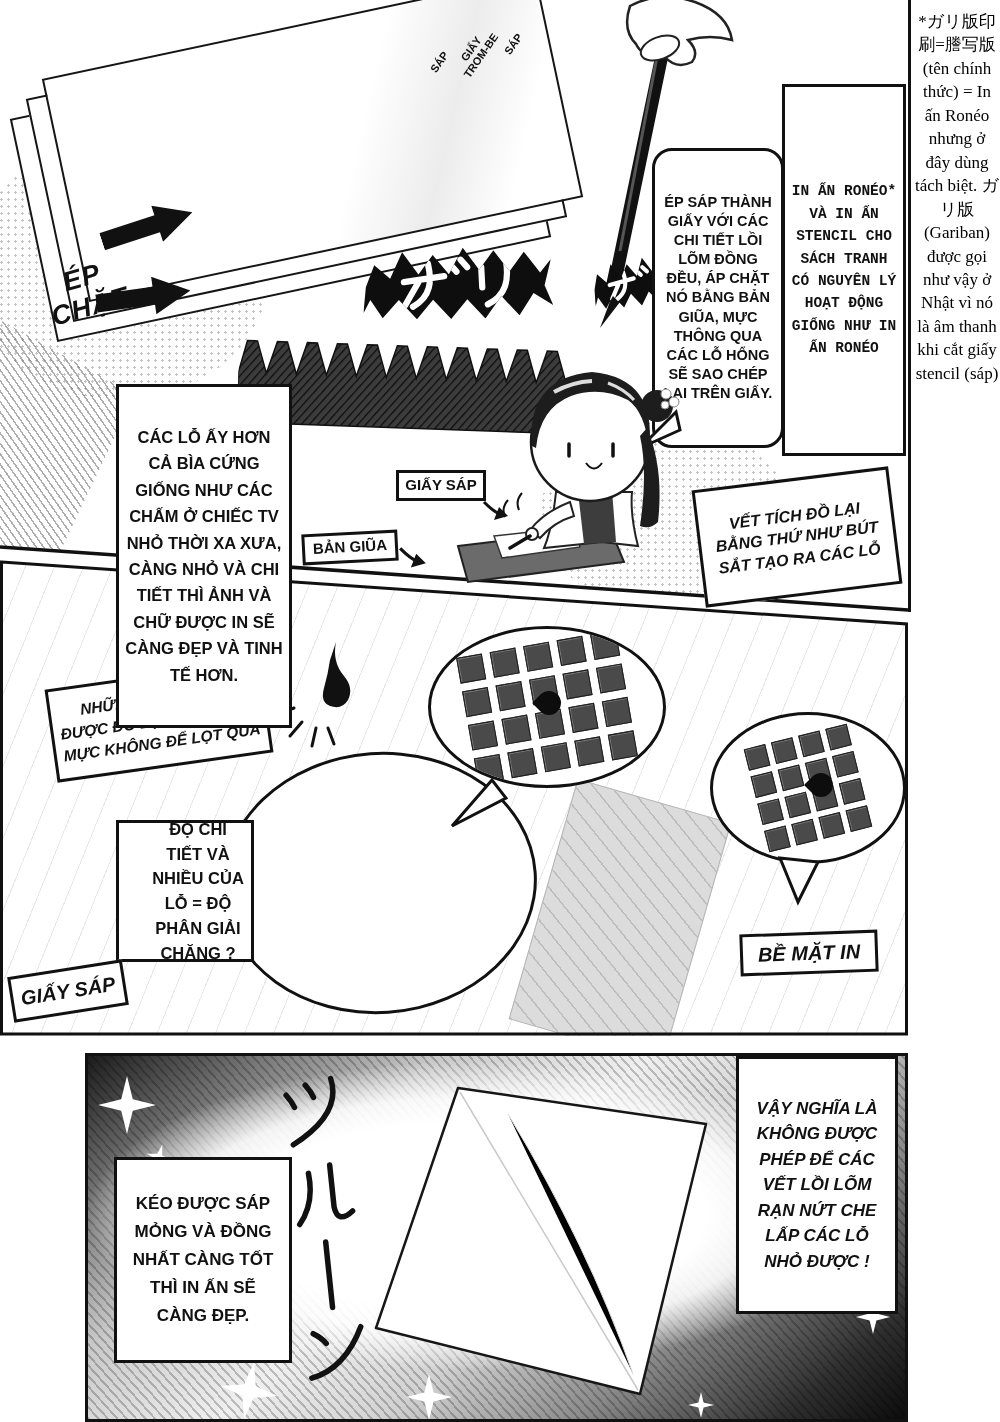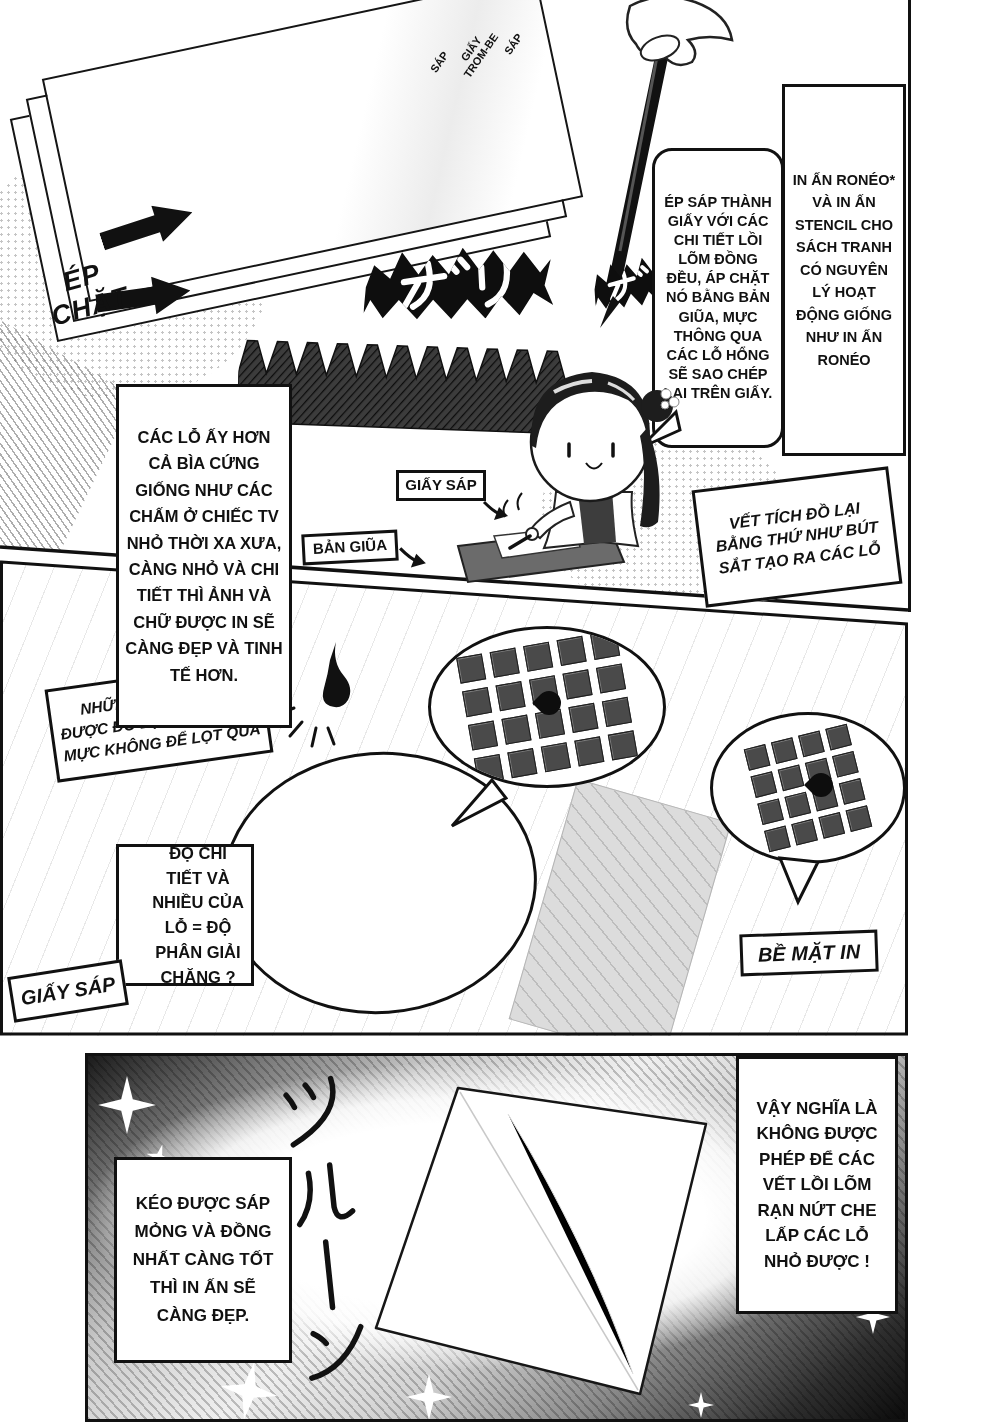--- a/index.html
+++ b/index.html
@@ -46,21 +46,21 @@
   .paper-label { font-size:11px; font-weight:bold; transform:rotate(-55deg);
     white-space:nowrap; color:#111; }
   .paper-label.wrap { white-space:normal; width:52px; text-align:center; line-height:1.1; }
   .ep-chat { width:116px; transform:rotate(-16deg); font-size:27px; font-weight:900;
     font-style:italic; text-align:center; line-height:1.12; letter-spacing:1px; }
   .chunky-arrow { width:95px; height:44px; background:#111;
     clip-path:polygon(0 12px,58px 12px,58px 2px,95px 21px,58px 40px,58px 30px,0 30px); }
   .burst { background:#0e0e0e; display:flex; align-items:center; justify-content:center;
     clip-path:polygon(2% 48%,7% 18%,15% 38%,22% 2%,30% 34%,38% 8%,46% 36%,54% 0%,62% 32%,70% 6%,78% 36%,86% 10%,94% 40%,100% 22%,96% 58%,100% 86%,90% 68%,82% 98%,73% 70%,64% 100%,55% 72%,46% 98%,37% 70%,28% 96%,19% 68%,10% 92%,4% 66%,0 84%); }
   .bubble-press { border-radius:20px; font-size:14.5px; line-height:1.32; padding:10px 5px; }
-  .note-roneo { font-size:14.5px; line-height:1.55; padding:12px 4px; }
+  .note-roneo { font-size:14.5px; line-height:1.55; padding:12px 4px;font-family:Liberation Mono, monospace; }
   .box-dots { font-size:16.5px; line-height:1.6; padding:14px 6px; }
   .small-label { font-size:15px; font-weight:800; padding:4px; }
 
   
   .gray-surface { background:#dcdcdc;
     background-image:repeating-linear-gradient(35deg, rgba(0,0,0,0.14) 0 1.5px, transparent 1.5px 14px);
     border:1px solid #b5b5b5; transform:rotate(16deg); }
   .blob { border-radius:50%; border:3px solid #111; background:#fff; transform:rotate(-4deg); }
   .holes-bubble { border-radius:50%; border:3.5px solid #111; background:#fff;
     display:flex; align-items:center; justify-content:center; overflow:hidden; }
@@ -244,21 +244,21 @@
           <div class="hole"></div>
         </div>
       <div class="abs inkdrop" style="left:96px;top:58px;"></div>
     </div>
     <svg class="abs" style="left:772px;top:300px;width:52px;height:50px;z-index:4;" viewBox="0 0 52 50">
       <path d="M8,2 L26,46 L46,6 Z" fill="#fff" stroke="#111" stroke-width="3"></path>
     </svg>
 
     <div class="abs tbox slant" style="left:50px;top:118px;width:218px;height:94px;z-index:5;transform:rotate(-8deg);font-size:15.5px;line-height:1.4;">NHỮNG NƠI KHÔNG ĐƯỢC ĐỒ LẠI SÁP SẼ GIỮ MỰC KHÔNG ĐỂ LỌT QUA</div>
 
-    <div class="abs tbox" style="left:116px;top:288px;width:138px;height:142px;z-index:5;font-size:16.5px;padding-left:32px;">ĐỘ CHI TIẾT VÀ NHIỀU CỦA LỖ = ĐỘ PHÂN GIẢI CHĂNG ?</div>
+    <div class="abs tbox" style="left:116px;top:264px;width:138px;height:142px;z-index:5;font-size:16.5px;padding-left:32px;">ĐỘ CHI TIẾT VÀ NHIỀU CỦA LỖ = ĐỘ PHÂN GIẢI CHĂNG ?</div>
 
     <div class="abs tbox big-label" style="left:740px;top:376px;width:138px;height:42px;z-index:5;transform:rotate(-2deg);">BỀ MẶT IN</div>
   </div>
 
   <div class="abs tbox big-label" style="left:10px;top:968px;width:116px;height:46px;z-index:6;transform:rotate(-9deg);">GIẤY SÁP</div>
 
   <div class="abs panel3">
 
     <svg class="abs" style="left:0;top:0;width:823px;height:363px;" viewBox="0 0 823 363">
       <path d="M370,32 L618,68 L552,338 L288,272 Z" fill="#fff" stroke="#161616" stroke-width="2.5" stroke-linejoin="round"></path>
@@ -274,17 +274,18 @@
     <div class="abs sparkle" style="left:58px;top:88px;width:26px;height:26px;transform:rotate(15deg);"></div>
     <div class="abs sparkle" style="left:26px;top:210px;width:30px;height:30px;"></div>
     <div class="abs sparkle" style="left:132px;top:306px;width:58px;height:58px;transform:rotate(10deg);"></div>
     <div class="abs sparkle" style="left:318px;top:318px;width:46px;height:46px;"></div>
     <div class="abs sparkle" style="left:762px;top:26px;width:42px;height:42px;transform:rotate(12deg);"></div>
     <div class="abs sparkle" style="left:768px;top:244px;width:34px;height:34px;"></div>
     <div class="abs sparkle" style="left:600px;top:336px;width:26px;height:26px;"></div>
 
     <div class="abs tbox" style="left:26px;top:101px;width:178px;height:206px;z-index:5;font-size:17px;line-height:1.65;">KÉO ĐƯỢC SÁP MỎNG VÀ ĐỒNG NHẤT CÀNG TỐT THÌ IN ẤN SẼ CÀNG ĐẸP.</div>
 
-    <div class="abs tbox" style="left:648px;top:0;width:162px;height:258px;z-index:5;font-size:17px;">VẬY NGHĨA LÀ KHÔNG ĐƯỢC PHÉP ĐỂ CÁC VẾT LỒI LÕM RẠN NỨT CHE LẤP CÁC LỖ NHỎ ĐƯỢC !</div>
+    <div class="abs tbox" style="left:648px;top:0;width:162px;height:258px;z-index:5;font-size:17px;font-style:italic;">VẬY NGHĨA LÀ KHÔNG ĐƯỢC PHÉP ĐỂ CÁC VẾT LỒI LÕM RẠN NỨT CHE LẤP CÁC LỖ NHỎ ĐƯỢC !</div>
   </div>
 
+  <div class="abs sidebar-note">*ガリ版印刷=謄写版 (tên chính thức) = In ấn Ronéo nhưng ở đây dùng tách biệt. ガリ版 (Gariban) được gọi như vậy ở Nhật vì nó là âm thanh khi cắt giấy stencil (sáp)</div>
 
 </div>
 
 </body></html>

